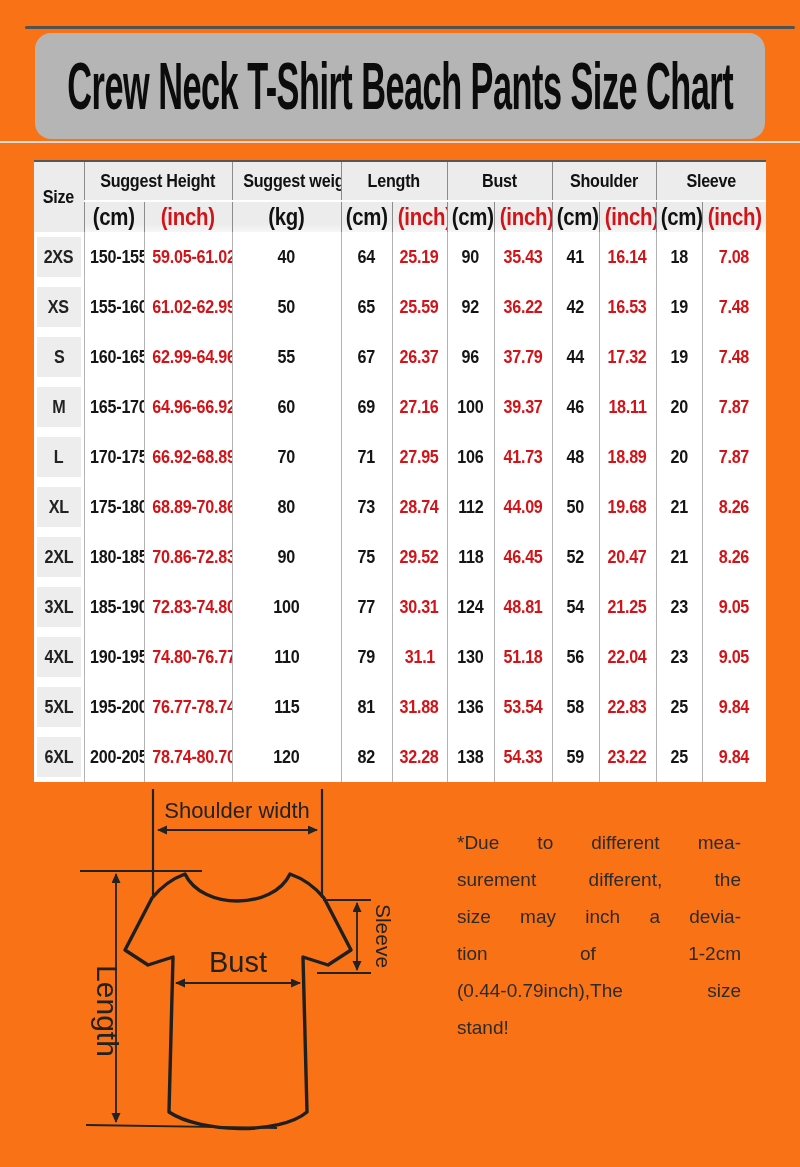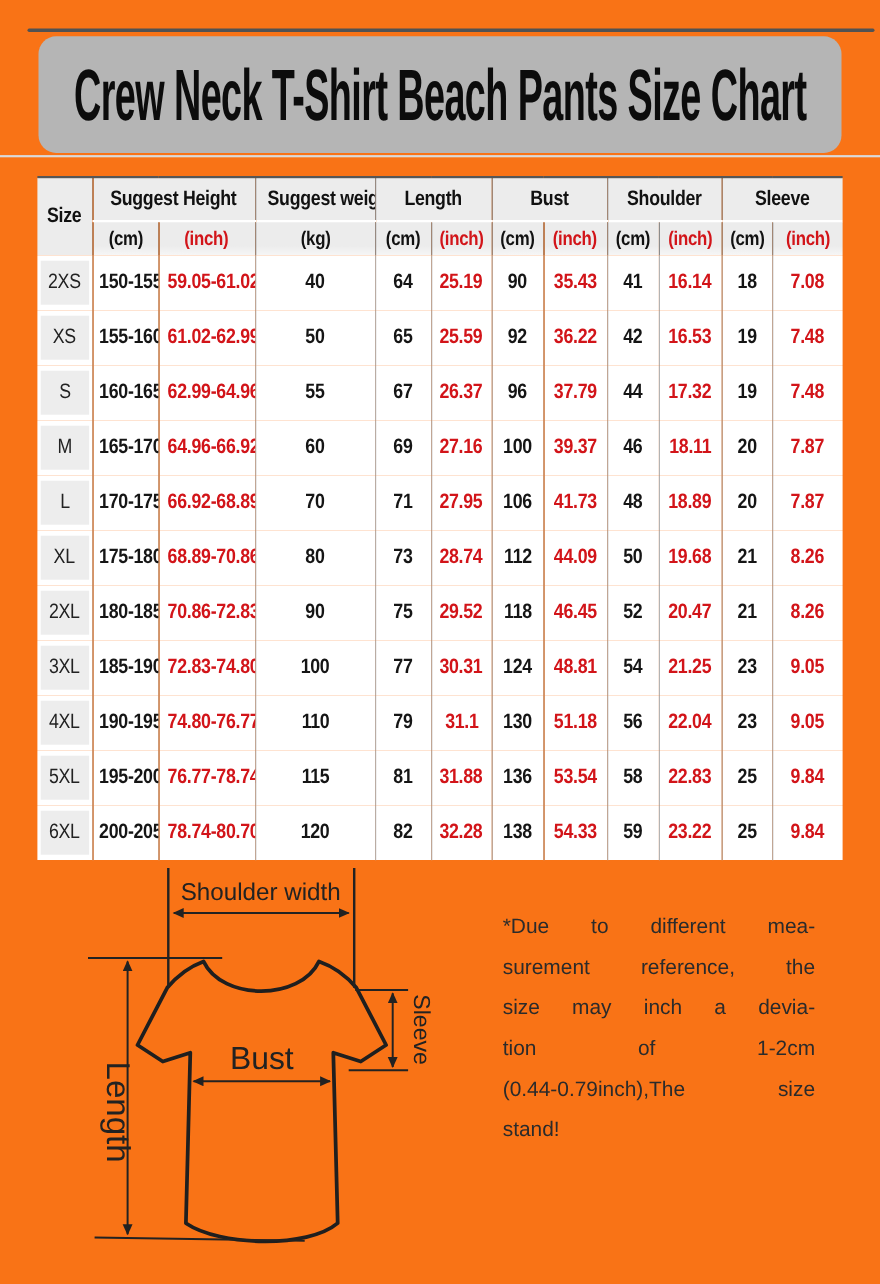--- a/index.html
+++ b/index.html
@@ -26,28 +26,28 @@
   table.size-table{
     position:absolute;left:34px;top:160px;width:732px;
     border-collapse:collapse;table-layout:fixed;
     border-top:2px solid #565656;
   }
   table.size-table th,table.size-table td{
     padding:0;text-align:center;vertical-align:middle;overflow:hidden;
   }
   thead th{background:#ececec;font-weight:700;}
   tr.group-row th{height:38px;font-size:19px;border-right:1px solid #8c8c8c;border-bottom:2px solid #ffffff;}
-  tr.unit-row th{height:30px;font-size:18px;border-right:1px solid #8c8c8c;
+  tr.unit-row th{height:30px;font-size:24px;border-right:1px solid #8c8c8c;
     background:linear-gradient(#ececec 0%,#ececec 72%,#f6f6f6 100%);}
   tr.group-row th:last-child,tr.unit-row th:last-child{border-right:none;}
   th.size-th{border-bottom:none !important;font-size:19px;}
   tbody td{height:50px;font-size:19px;font-weight:700;border-right:1px solid #b3b3b3;background:#fff;color:#151515;}
   tbody td:last-child{border-right:none;}
   tbody td.red, tr.unit-row th.red{color:#d21419;}
-  .size-chip{background:#ededed;height:40px;line-height:40px;margin:5px 3px;font-weight:400;color:#222;}
+  .size-chip{background:#ededed;height:40px;line-height:40px;margin:5px 3px;font-weight:700;color:#222;}
   .cv{display:inline-block;white-space:nowrap;transform:scaleX(0.85);transform-origin:center;letter-spacing:-0.3px;}
   
   svg.diagram{position:absolute;left:40px;top:786px;}
   svg.diagram text{font-family:"Liberation Sans",sans-serif;fill:#222;}
   
   .note{
     position:absolute;left:457px;top:824px;width:284px;
     font-size:19px;line-height:37px;color:#2b2b2b;font-weight:400;
   }
   .note .line{text-align:justify;}
@@ -320,20 +320,20 @@
     <text x="57" y="225" font-size="30" text-anchor="middle" transform="rotate(90 57 225)">Length</text>
 
     <line x1="283" y1="114" x2="331" y2="114" stroke="#222" stroke-width="1.8"></line>
     <line x1="277" y1="187" x2="331" y2="187" stroke="#222" stroke-width="1.8"></line>
     <line x1="317" y1="117" x2="317" y2="184" stroke="#222" stroke-width="1.8" marker-start="url(#ah)" marker-end="url(#ah)"></line>
     <text x="336" y="150" font-size="21" text-anchor="middle" transform="rotate(90 336 150)">Sleeve</text>
   </svg>
 
   <div class="note" id="note-box">
       <div class="line j">*Due to different mea-</div>
-      <div class="line j">surement reference, the</div>
+      <div class="line j">surement different, the</div>
       <div class="line j">size may inch a devia-</div>
       <div class="line j">tion of 1-2cm</div>
       <div class="line j">(0.44-0.79inch),The size</div>
       <div class="line">stand!</div>
     </div>
 
 </div>
 
 </body></html>

